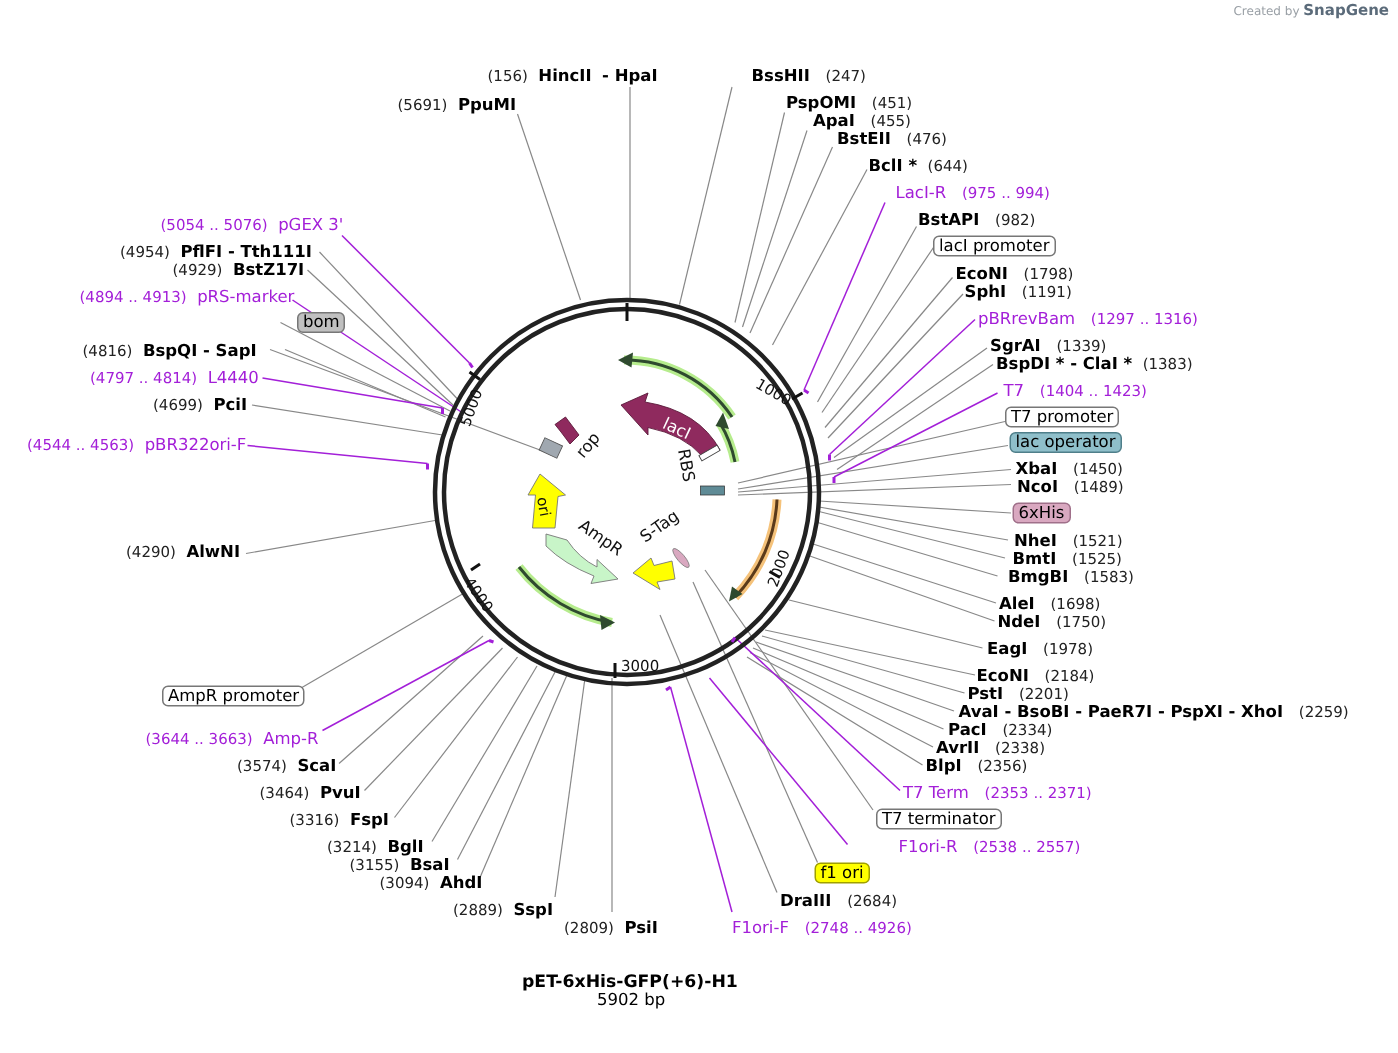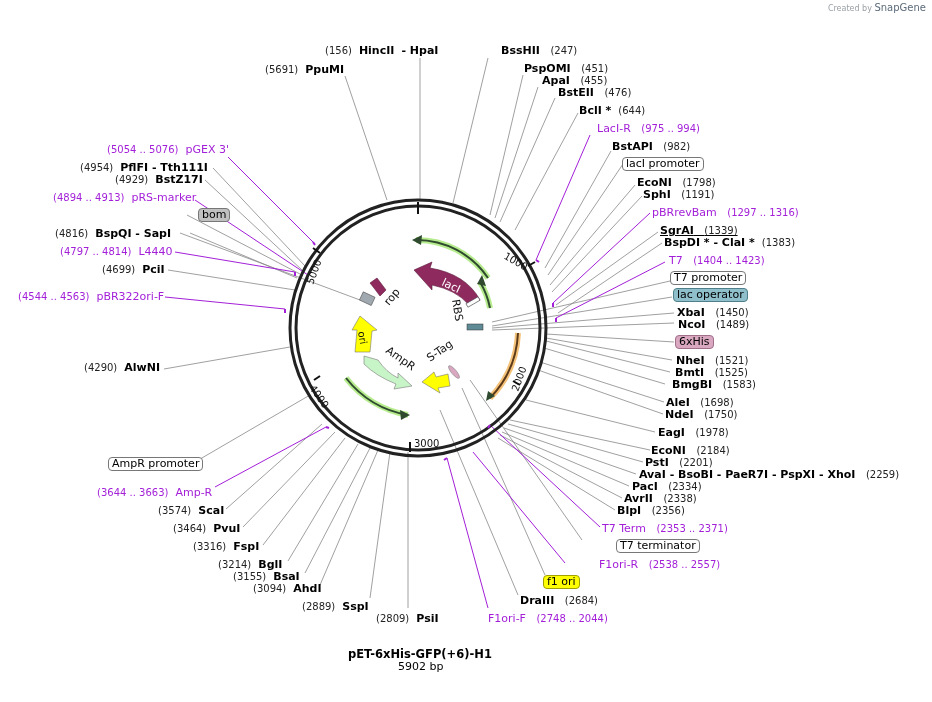--- a/index.html
+++ b/index.html
@@ -6,21 +6,21 @@
   body { width:932px; height:702px; position:relative; overflow:hidden;
          font-family:"DejaVu Sans","Liberation Sans",sans-serif; }
   #map { position:absolute; left:0; top:0; }
   .lbl { position:absolute; white-space:nowrap; font-size:11px; line-height:13px; color:#000; }
   .enz { font-weight:bold; font-size:11px; }
   .pos { font-size:10px; color:#222; }
   .primer { color:#a31fd8; font-size:11px; }
   .primer .pos { color:#a31fd8; }
   .feat { display:inline-block; border:1px solid #777; border-radius:4px; padding:0 3px; font-size:11px; line-height:12px; background:#fff; }
   .credit { position:absolute; right:6px; top:2px; font-size:8px; color:#9aa0a6; }
-  .credit b { font-size:10px; color:#5b6b7a; font-weight:normal; }
+  .credit b { font-size:10px; color:#5b6b7a; font-weight:bold; }
   .title { position:absolute; left:348px; top:647px; font-weight:bold; font-size:11.5px; }
   .bp { position:absolute; left:398px; top:660px; font-size:11px; }
 </style>
 </head>
 <body>
 
 <svg id="map" width="932" height="702" viewBox="0 0 932 702">
 
   <g stroke="#888" stroke-width="0.8" fill="none">
     <line x1="387" y1="200" x2="345" y2="76"></line>
@@ -165,46 +165,46 @@
 <div class="lbl" style="left:542px;top:74px;"><span class="enz">ApaI</span>&nbsp;&nbsp; <span class="pos">(455)</span></div>
 <div class="lbl" style="left:558px;top:86px;"><span class="enz">BstEII</span>&nbsp;&nbsp; <span class="pos">(476)</span></div>
 <div class="lbl" style="left:579px;top:104px;"><span class="enz">BclI *</span>&nbsp; <span class="pos">(644)</span></div>
 
 <div class="lbl primer" style="left:597px;top:122px;"><span>LacI-R</span>&nbsp;&nbsp; <span class="pos">(975 .. 994)</span></div>
 <div class="lbl" style="left:612px;top:140px;"><span class="enz">BstAPI</span>&nbsp;&nbsp; <span class="pos">(982)</span></div>
 <div class="lbl" style="left:622px;top:157px;"><span class="feat">lacI promoter</span></div>
 <div class="lbl" style="left:637px;top:176px;"><span class="enz">EcoNI</span>&nbsp;&nbsp; <span class="pos">(1798)</span></div>
 <div class="lbl" style="left:643px;top:188px;"><span class="enz">SphI</span>&nbsp;&nbsp; <span class="pos">(1191)</span></div>
 <div class="lbl primer" style="left:652px;top:206px;"><span>pBRrevBam</span>&nbsp;&nbsp; <span class="pos">(1297 .. 1316)</span></div>
-<div class="lbl" style="left:660px;top:224px;text-decoration:underline;"><span class="enz">SgrAI</span>&nbsp;&nbsp; <span class="pos">(1339)</span></div>
+<div class="lbl" style="left:660px;top:224px;"><span class="enz">SgrAI</span>&nbsp;&nbsp; <span class="pos">(1339)</span></div>
 <div class="lbl" style="left:664px;top:236px;"><span class="enz">BspDI * - ClaI *</span>&nbsp; <span class="pos">(1383)</span></div>
 <div class="lbl primer" style="left:669px;top:254px;"><span>T7</span>&nbsp;&nbsp; <span class="pos">(1404 .. 1423)</span></div>
 <div class="lbl" style="left:670px;top:271px;"><span class="feat">T7 promoter</span></div>
 <div class="lbl" style="left:673px;top:288px;"><span class="feat" style="background:#8fbfca;border-color:#4f7f8a;">lac operator</span></div>
 <div class="lbl" style="left:677px;top:306px;"><span class="enz">XbaI</span>&nbsp;&nbsp; <span class="pos">(1450)</span></div>
 <div class="lbl" style="left:678px;top:318px;"><span class="enz">NcoI</span>&nbsp;&nbsp; <span class="pos">(1489)</span></div>
 <div class="lbl" style="left:675px;top:335px;"><span class="feat" style="background:#d9a8c0;border-color:#a0708a;">6xHis</span></div>
 <div class="lbl" style="left:676px;top:354px;"><span class="enz">NheI</span>&nbsp;&nbsp; <span class="pos">(1521)</span></div>
 <div class="lbl" style="left:675px;top:366px;"><span class="enz">BmtI</span>&nbsp;&nbsp; <span class="pos">(1525)</span></div>
 <div class="lbl" style="left:672px;top:378px;"><span class="enz">BmgBI</span>&nbsp;&nbsp; <span class="pos">(1583)</span></div>
 <div class="lbl" style="left:636px;top:396px;margin-left:30px;"><span class="enz">AleI</span>&nbsp;&nbsp; <span class="pos">(1698)</span></div>
 <div class="lbl" style="left:665px;top:408px;"><span class="enz">NdeI</span>&nbsp;&nbsp; <span class="pos">(1750)</span></div>
 <div class="lbl" style="left:658px;top:426px;"><span class="enz">EagI</span>&nbsp;&nbsp; <span class="pos">(1978)</span></div>
 <div class="lbl" style="left:651px;top:444px;"><span class="enz">EcoNI</span>&nbsp;&nbsp; <span class="pos">(2184)</span></div>
 <div class="lbl" style="left:645px;top:456px;"><span class="enz">PstI</span>&nbsp;&nbsp; <span class="pos">(2201)</span></div>
 <div class="lbl" style="left:639px;top:468px;"><span class="enz">AvaI - BsoBI - PaeR7I - PspXI - XhoI</span>&nbsp;&nbsp; <span class="pos">(2259)</span></div>
 <div class="lbl" style="left:632px;top:480px;"><span class="enz">PacI</span>&nbsp;&nbsp; <span class="pos">(2334)</span></div>
 <div class="lbl" style="left:624px;top:492px;"><span class="enz">AvrII</span>&nbsp;&nbsp; <span class="pos">(2338)</span></div>
 <div class="lbl" style="left:617px;top:504px;"><span class="enz">BlpI</span>&nbsp;&nbsp; <span class="pos">(2356)</span></div>
 <div class="lbl primer" style="left:602px;top:522px;"><span>T7 Term</span>&nbsp;&nbsp; <span class="pos">(2353 .. 2371)</span></div>
-<div class="lbl" style="left:584px;top:539px;margin-left:32px;"><span class="feat">T7 terminator</span></div>
+<div class="lbl" style="left:584px;top:539px;"><span class="feat">T7 terminator</span></div>
 <div class="lbl primer" style="left:568px;top:558px;margin-left:31px;"><span>F1ori-R</span>&nbsp;&nbsp; <span class="pos">(2538 .. 2557)</span></div>
 <div class="lbl" style="left:543px;top:575px;"><span class="feat" style="background:#ffff00;border-color:#a0a000;">f1 ori</span></div>
 <div class="lbl" style="left:520px;top:594px;"><span class="enz">DraIII</span>&nbsp;&nbsp; <span class="pos">(2684)</span></div>
-<div class="lbl primer" style="left:488px;top:612px;"><span>F1ori-F</span>&nbsp;&nbsp; <span class="pos">(2748 .. 2044)</span></div>
+<div class="lbl primer" style="left:488px;top:612px;"><span>F1ori-F</span>&nbsp;&nbsp; <span class="pos">(2748 .. 4926)</span></div>
 
 <div class="lbl primer" style="left:107px;top:143px;"><span class="pos">(5054 .. 5076)</span>&nbsp; <span>pGEX 3'</span></div>
 <div class="lbl" style="left:80px;top:161px;"><span class="pos">(4954)</span>&nbsp; <span class="enz">PflFI - Tth111I</span></div>
 <div class="lbl" style="left:115px;top:173px;"><span class="pos">(4929)</span>&nbsp; <span class="enz">BstZ17I</span></div>
 <div class="lbl primer" style="left:53px;top:191px;"><span class="pos">(4894 .. 4913)</span>&nbsp; <span>pRS-marker</span></div>
 <div class="lbl" style="left:158px;top:208px;margin-left:40px;"><span class="feat" style="background:#c0c0c0;border-color:#777;">bom</span></div>
 <div class="lbl" style="left:55px;top:227px;"><span class="pos">(4816)</span>&nbsp; <span class="enz">BspQI - SapI</span></div>
 <div class="lbl primer" style="left:60px;top:245px;"><span class="pos">(4797 .. 4814)</span>&nbsp; <span>L4440</span></div>
 <div class="lbl" style="left:102px;top:263px;"><span class="pos">(4699)</span>&nbsp; <span class="enz">PciI</span></div>
 <div class="lbl primer" style="left:18px;top:290px;"><span class="pos">(4544 .. 4563)</span>&nbsp; <span>pBR322ori-F</span></div>

